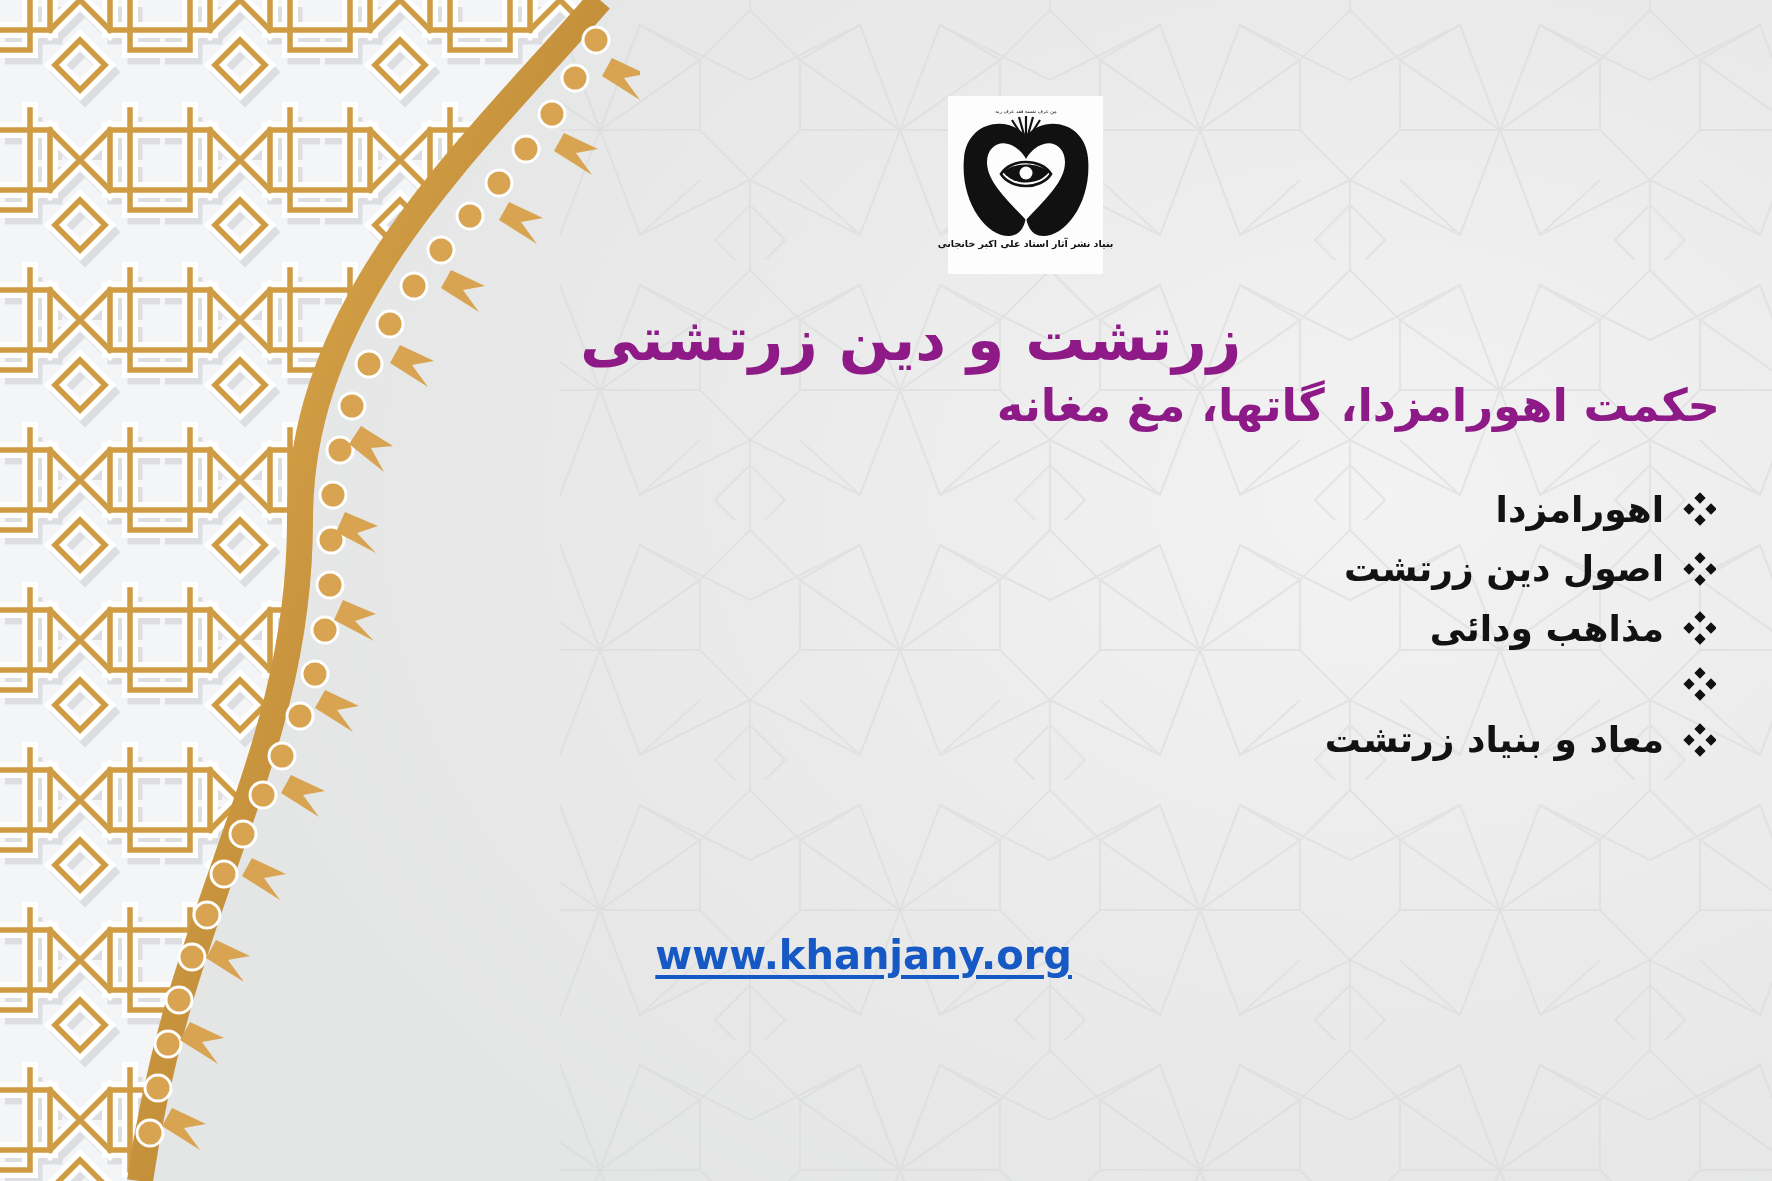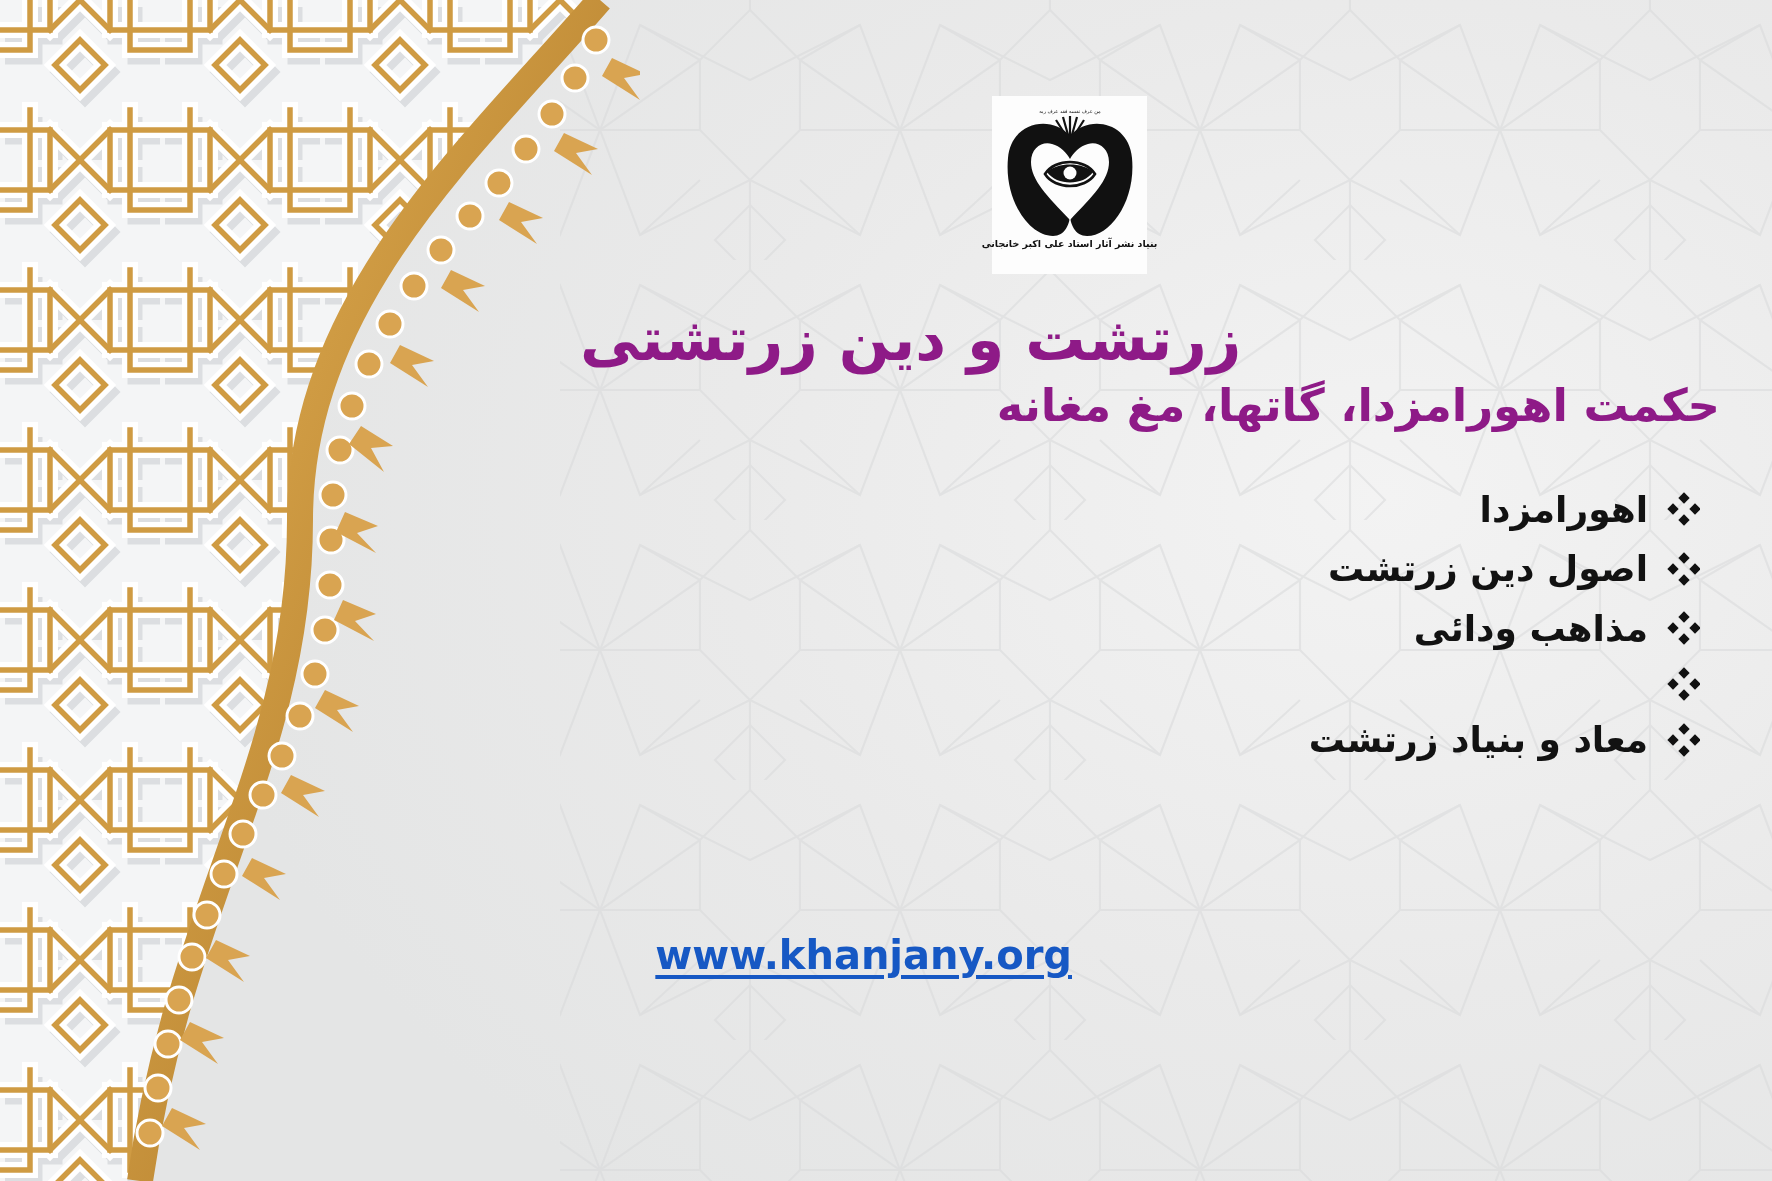--- a/index.html
+++ b/index.html
@@ -28,21 +28,21 @@
   .left-panel{
     position:absolute;left:0;top:0;width:640px;height:1181px;
     overflow:hidden;
   }
   .curve-clip{
     position:absolute;left:0;top:0;width:640px;height:1181px;
   }
 
   
   .logo-wrap{
-    position:absolute;left:992px;top:96px;width:155px;height:178px;
+    position:absolute;left:948px;top:96px;width:155px;height:178px;
     background:#fdfdfd;
     display:flex;flex-direction:column;align-items:center;justify-content:flex-start;
   }
   .logo-mark{width:150px;height:150px;display:block;}
   .logo-caption{
     font-size:9.5px;color:#111;font-weight:700;
     margin-top:-8px;letter-spacing:.2px;white-space:nowrap;
     font-family:"DejaVu Sans","Liberation Sans",sans-serif;
   }
 
@@ -56,21 +56,21 @@
     font-size:60px;font-weight:bold;line-height:1.18;
     margin:4px 0 4px 0;letter-spacing:-0.5px;
     text-align:left;
   }
   .subtitle{
     color:#8E1A87;
     font-size:45px;font-weight:bold;line-height:1.2;
     margin:0 0 56px 0;letter-spacing:-0.3px;
   }
 
-  .bullets{list-style:none;margin:16px;padding:0;}
+  .bullets{list-style:none;margin:0;padding:0;}
   .bullet-row{
     display:flex;align-items:center;justify-content:flex-start;
     margin-bottom:18px;
     padding-right:4px;
   }
   .bullet-mark{
     flex:0 0 auto;width:34px;height:34px;margin-left:18px;
     position:relative;
   }
   .bullet-mark svg{display:block;}

